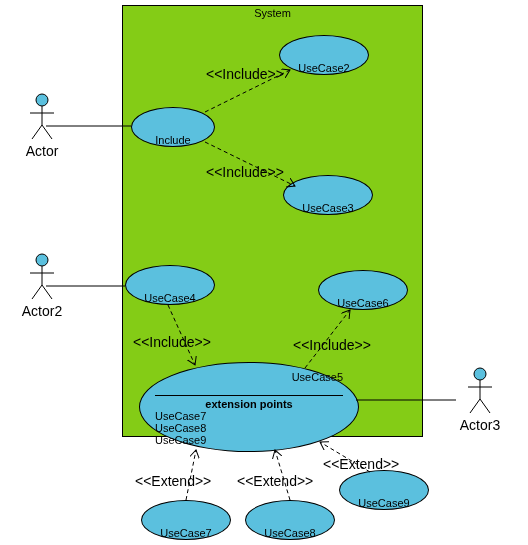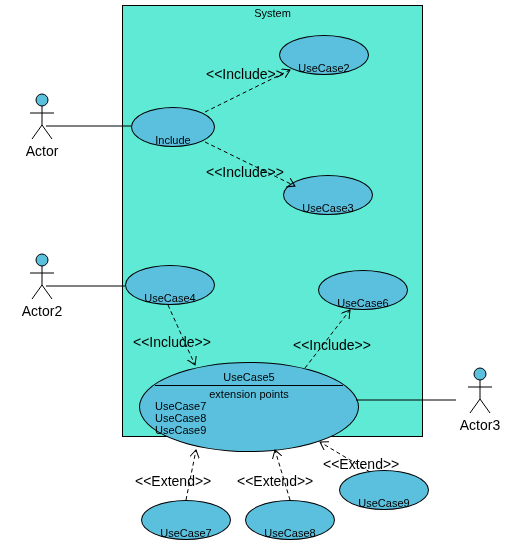--- a/index.html
+++ b/index.html
@@ -1,28 +1,28 @@
 <!DOCTYPE html>
 <html><head>
 <meta charset="utf-8">
 <style>
   html,body{margin:0;padding:0;font-family:Arial,sans-serif;font-size:11px;background:#fff}
   .canvas{position:relative;width:528px;height:545px}
-  .system{position:absolute;left:122px;top:5px;width:301px;height:432px;background:#5eead4;border:1px solid #000;box-sizing:border-box}
+  .system{position:absolute;left:122px;top:5px;width:301px;height:432px;background:#84cc16;border:1px solid #000;box-sizing:border-box}
   .system-label{position:absolute;top:1px;left:0;right:0;text-align:center;font-size:11px}
   .usecase{position:absolute;border:1px solid #000;background:#5BC0DE;border-radius:50%;display:flex;align-items:flex-end;justify-content:center;box-sizing:border-box}
   .usecase span{font-size:11px}
   .actor{position:absolute;width:48px;text-align:center}
   .actor svg{display:block;margin:0 auto}
   .actor .lbl{font-size:14px;margin-top:2px}
   .stereo{position:absolute;font-size:14px;background:transparent}
   .uc5{position:absolute;border:1px solid #000;background:#5BC0DE;border-radius:50% / 50%;box-sizing:border-box}
   .uc5-inner{position:absolute;left:15px;right:15px;top:8px;font-size:11px}
-  .uc5-title{text-align:center;border-bottom:1px solid #000;padding-bottom:2px;margin-bottom:2px}
-  .uc5-ep{font-weight:normal;text-align:center}
+  .uc5-title{text-align:right;border-bottom:1px solid #000;padding-bottom:12px;margin-bottom:2px}
+  .uc5-ep{font-weight:bold;text-align:center}
 </style>
 </head>
 <body>
 
 <div class="canvas">
 
   <div class="system">
     <div class="system-label">System</div>
   </div>
 

